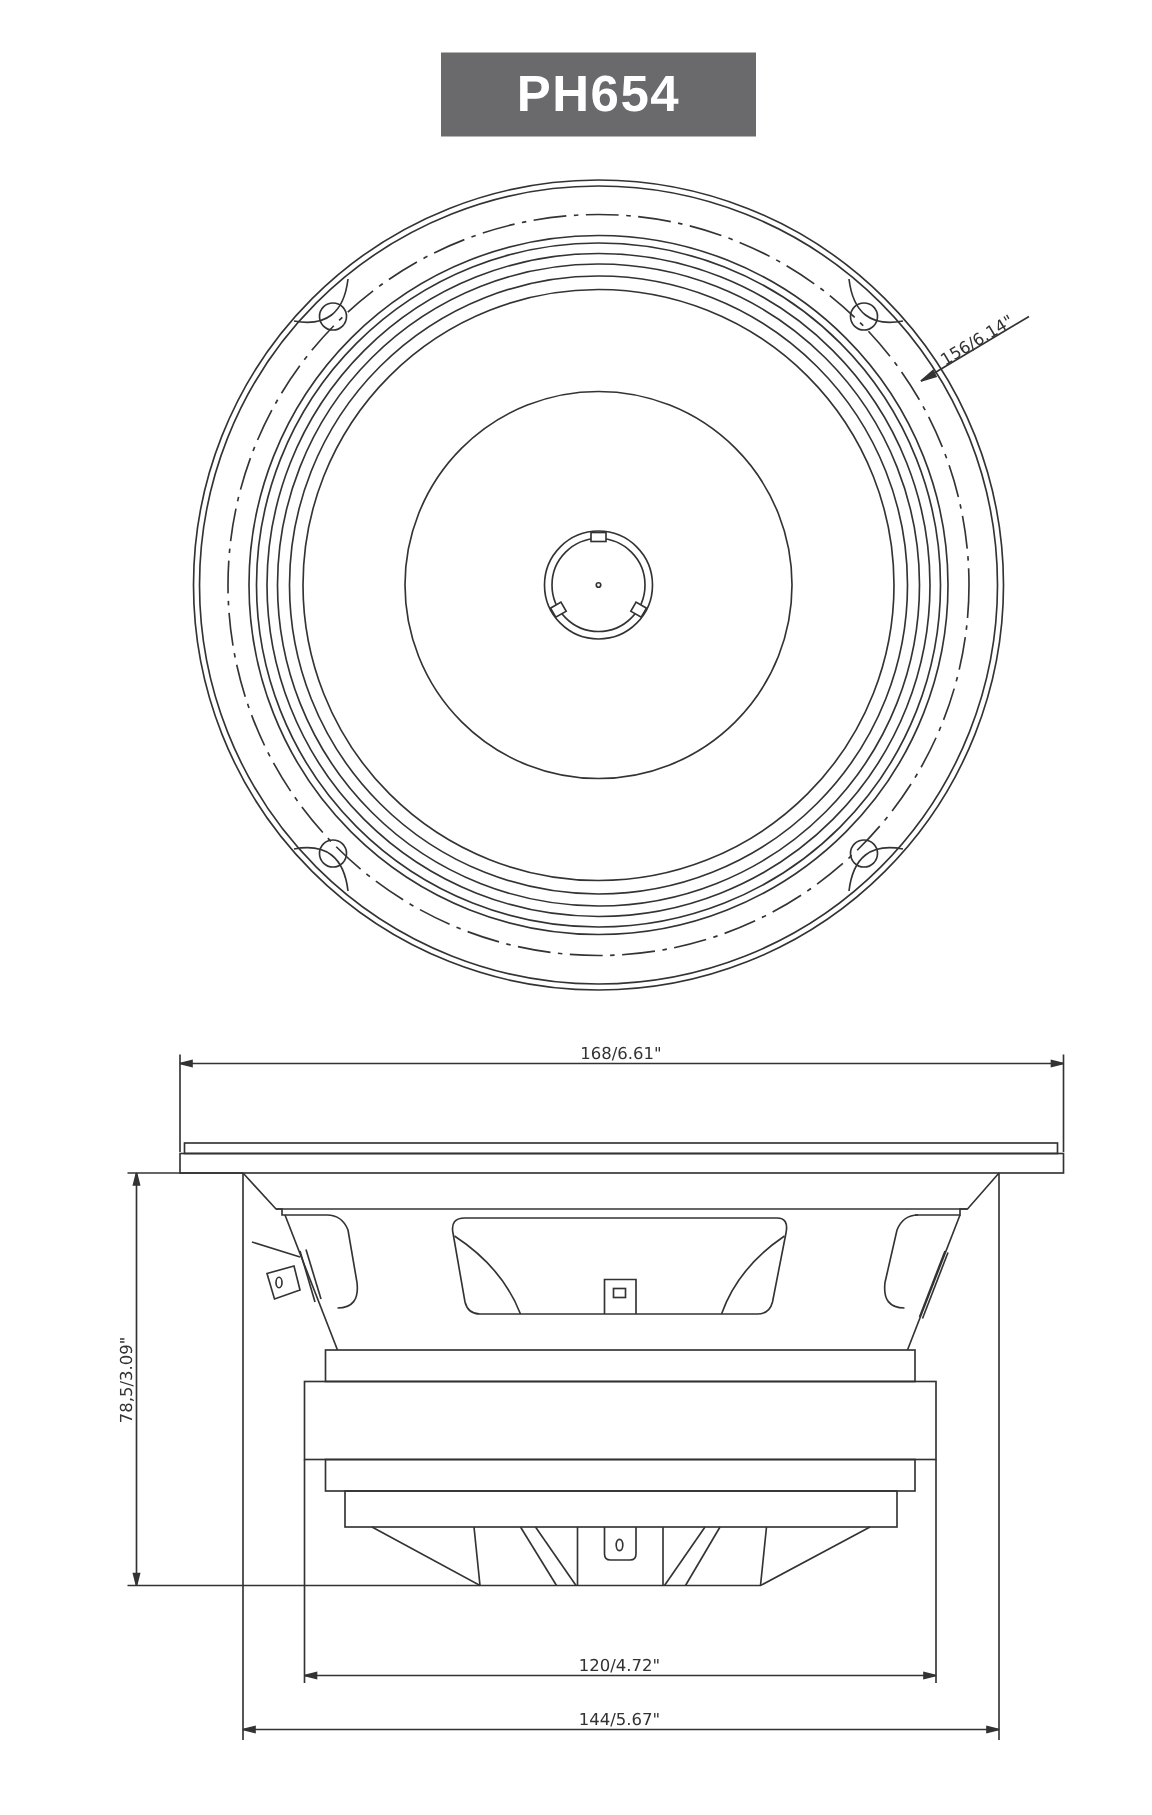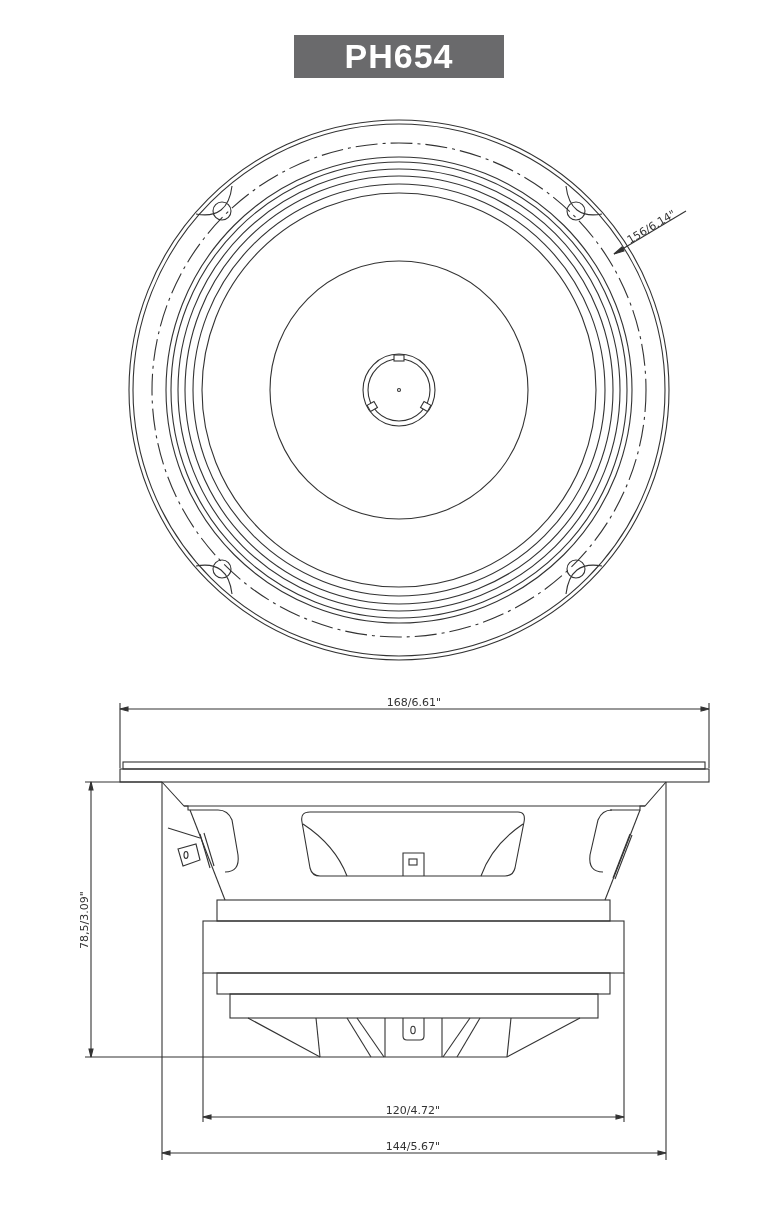--- a/index.html
+++ b/index.html
@@ -1,17 +1,17 @@
 <!DOCTYPE html>
 <html><head>
 <meta charset="utf-8">
 <style>
   html, body { margin:0; padding:0; background:#ffffff; }
   body { width:768px; height:1210px; position:relative; overflow:hidden; font-family:"DejaVu Sans", sans-serif; }
-  .title-box { position:absolute; left:294px; top:35px; width:210px; height:43px; background:#6a6a6c; color:#fff;
+  .title-box { position:absolute; left:294px; top:35px; width:210px; height:56px; background:#6a6a6c; color:#fff;
     display:flex; align-items:center; justify-content:center; font-family:"Liberation Sans", sans-serif;
     font-weight:bold; font-size:34px; letter-spacing:1px; }
   svg { position:absolute; left:0; top:0; }
   .dim { font-family:"DejaVu Sans", sans-serif; font-size:11px; fill:#333; }
 </style>
 </head>
 <body>
 
 <div class="title-box">PH654</div>
 

